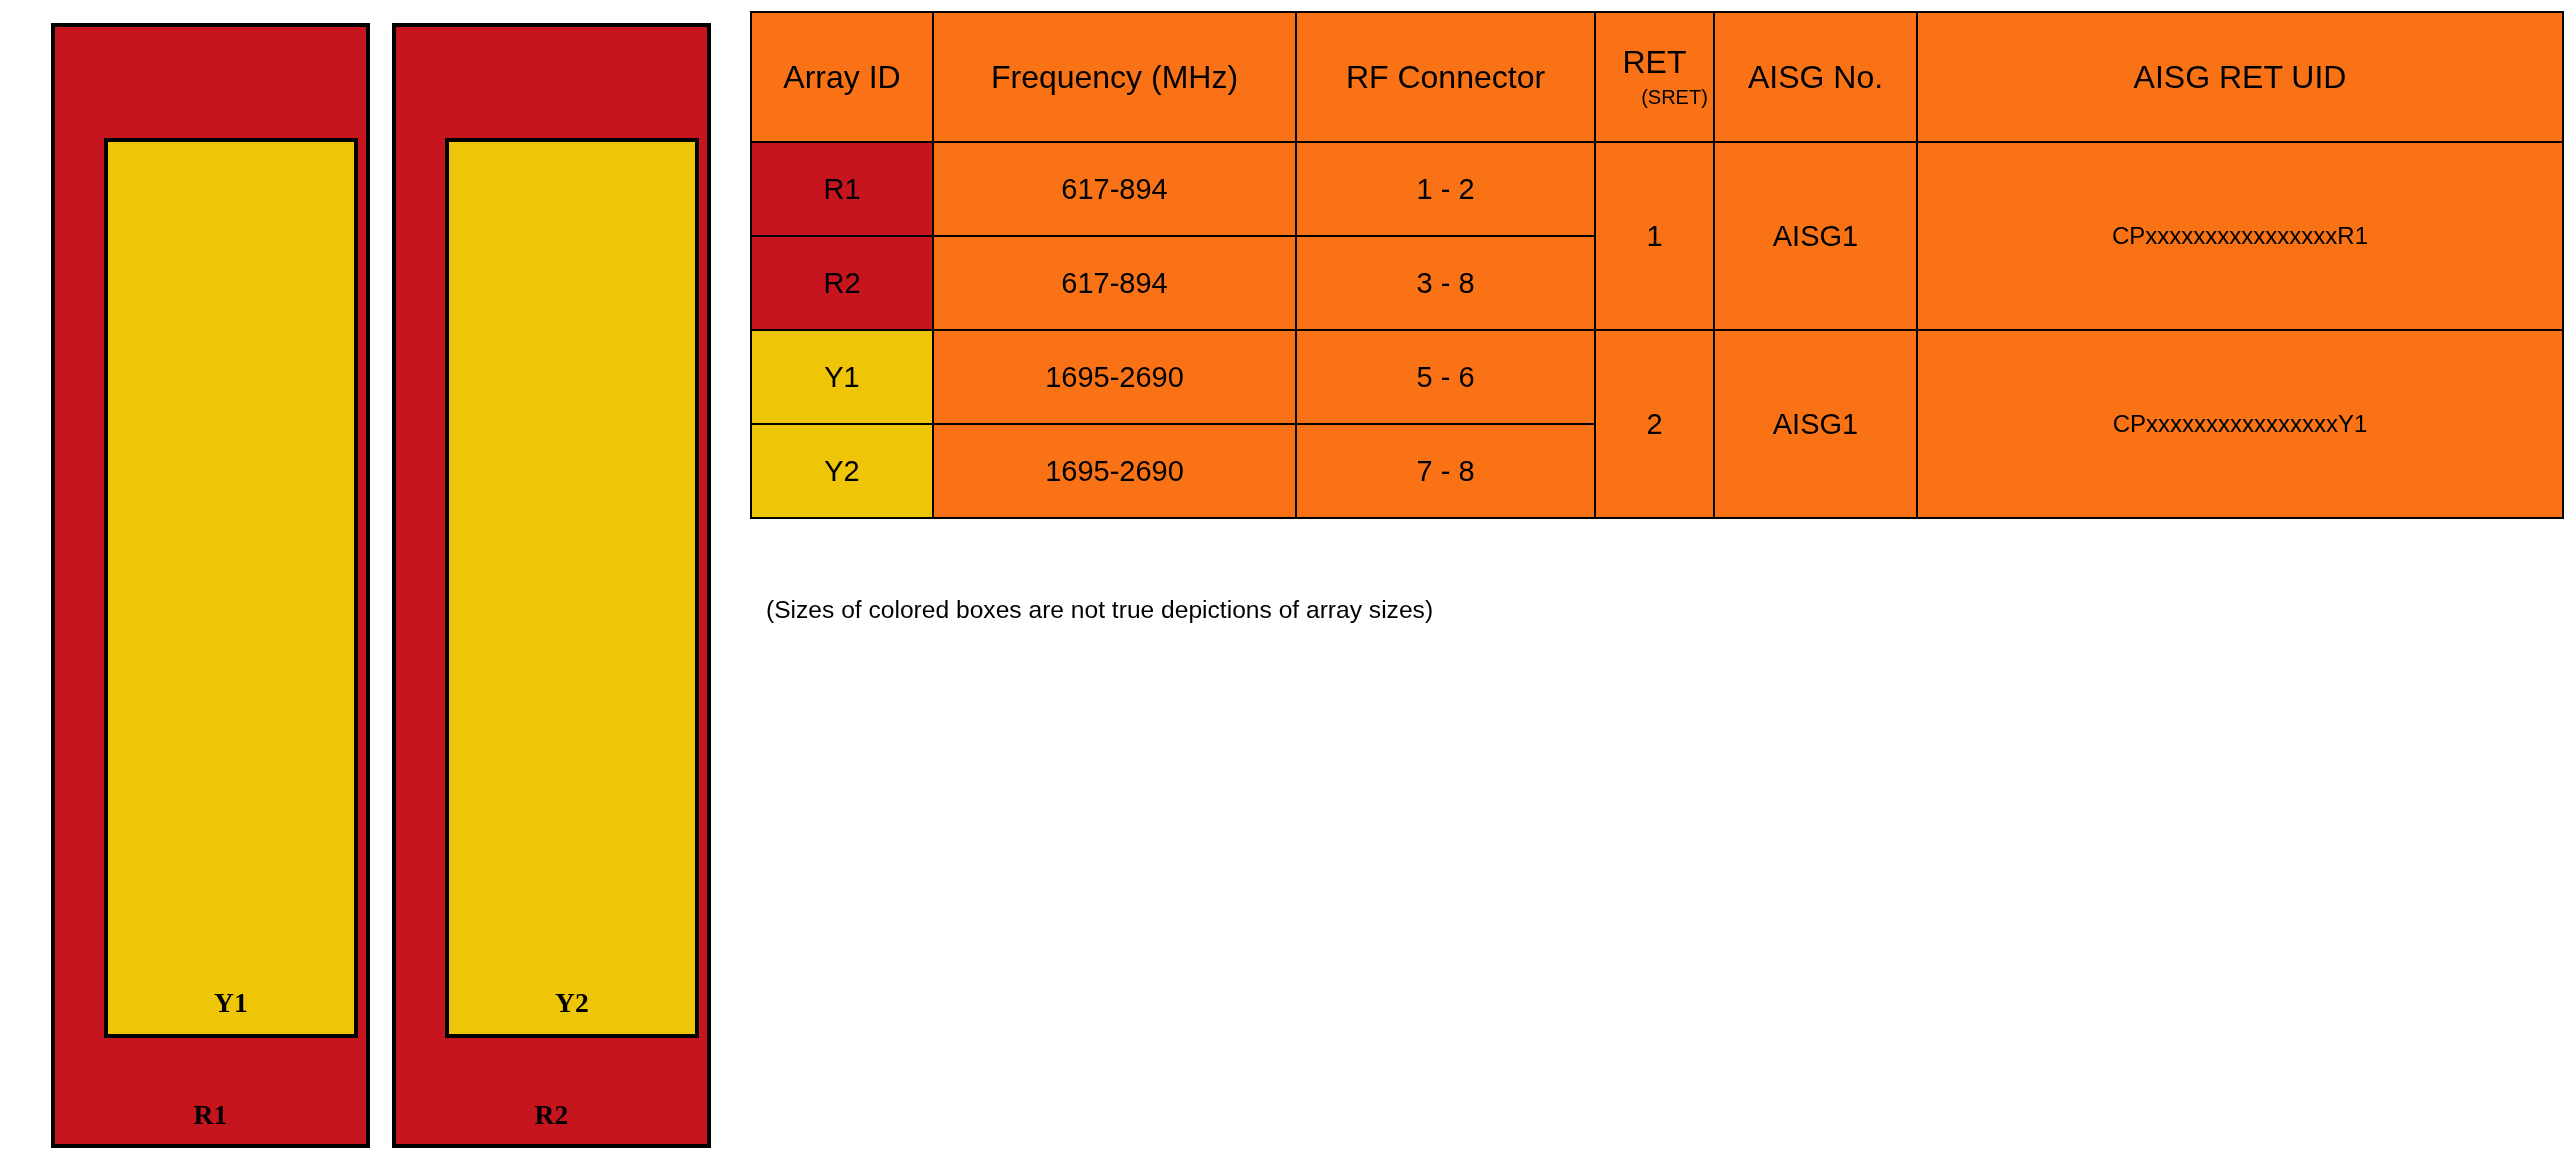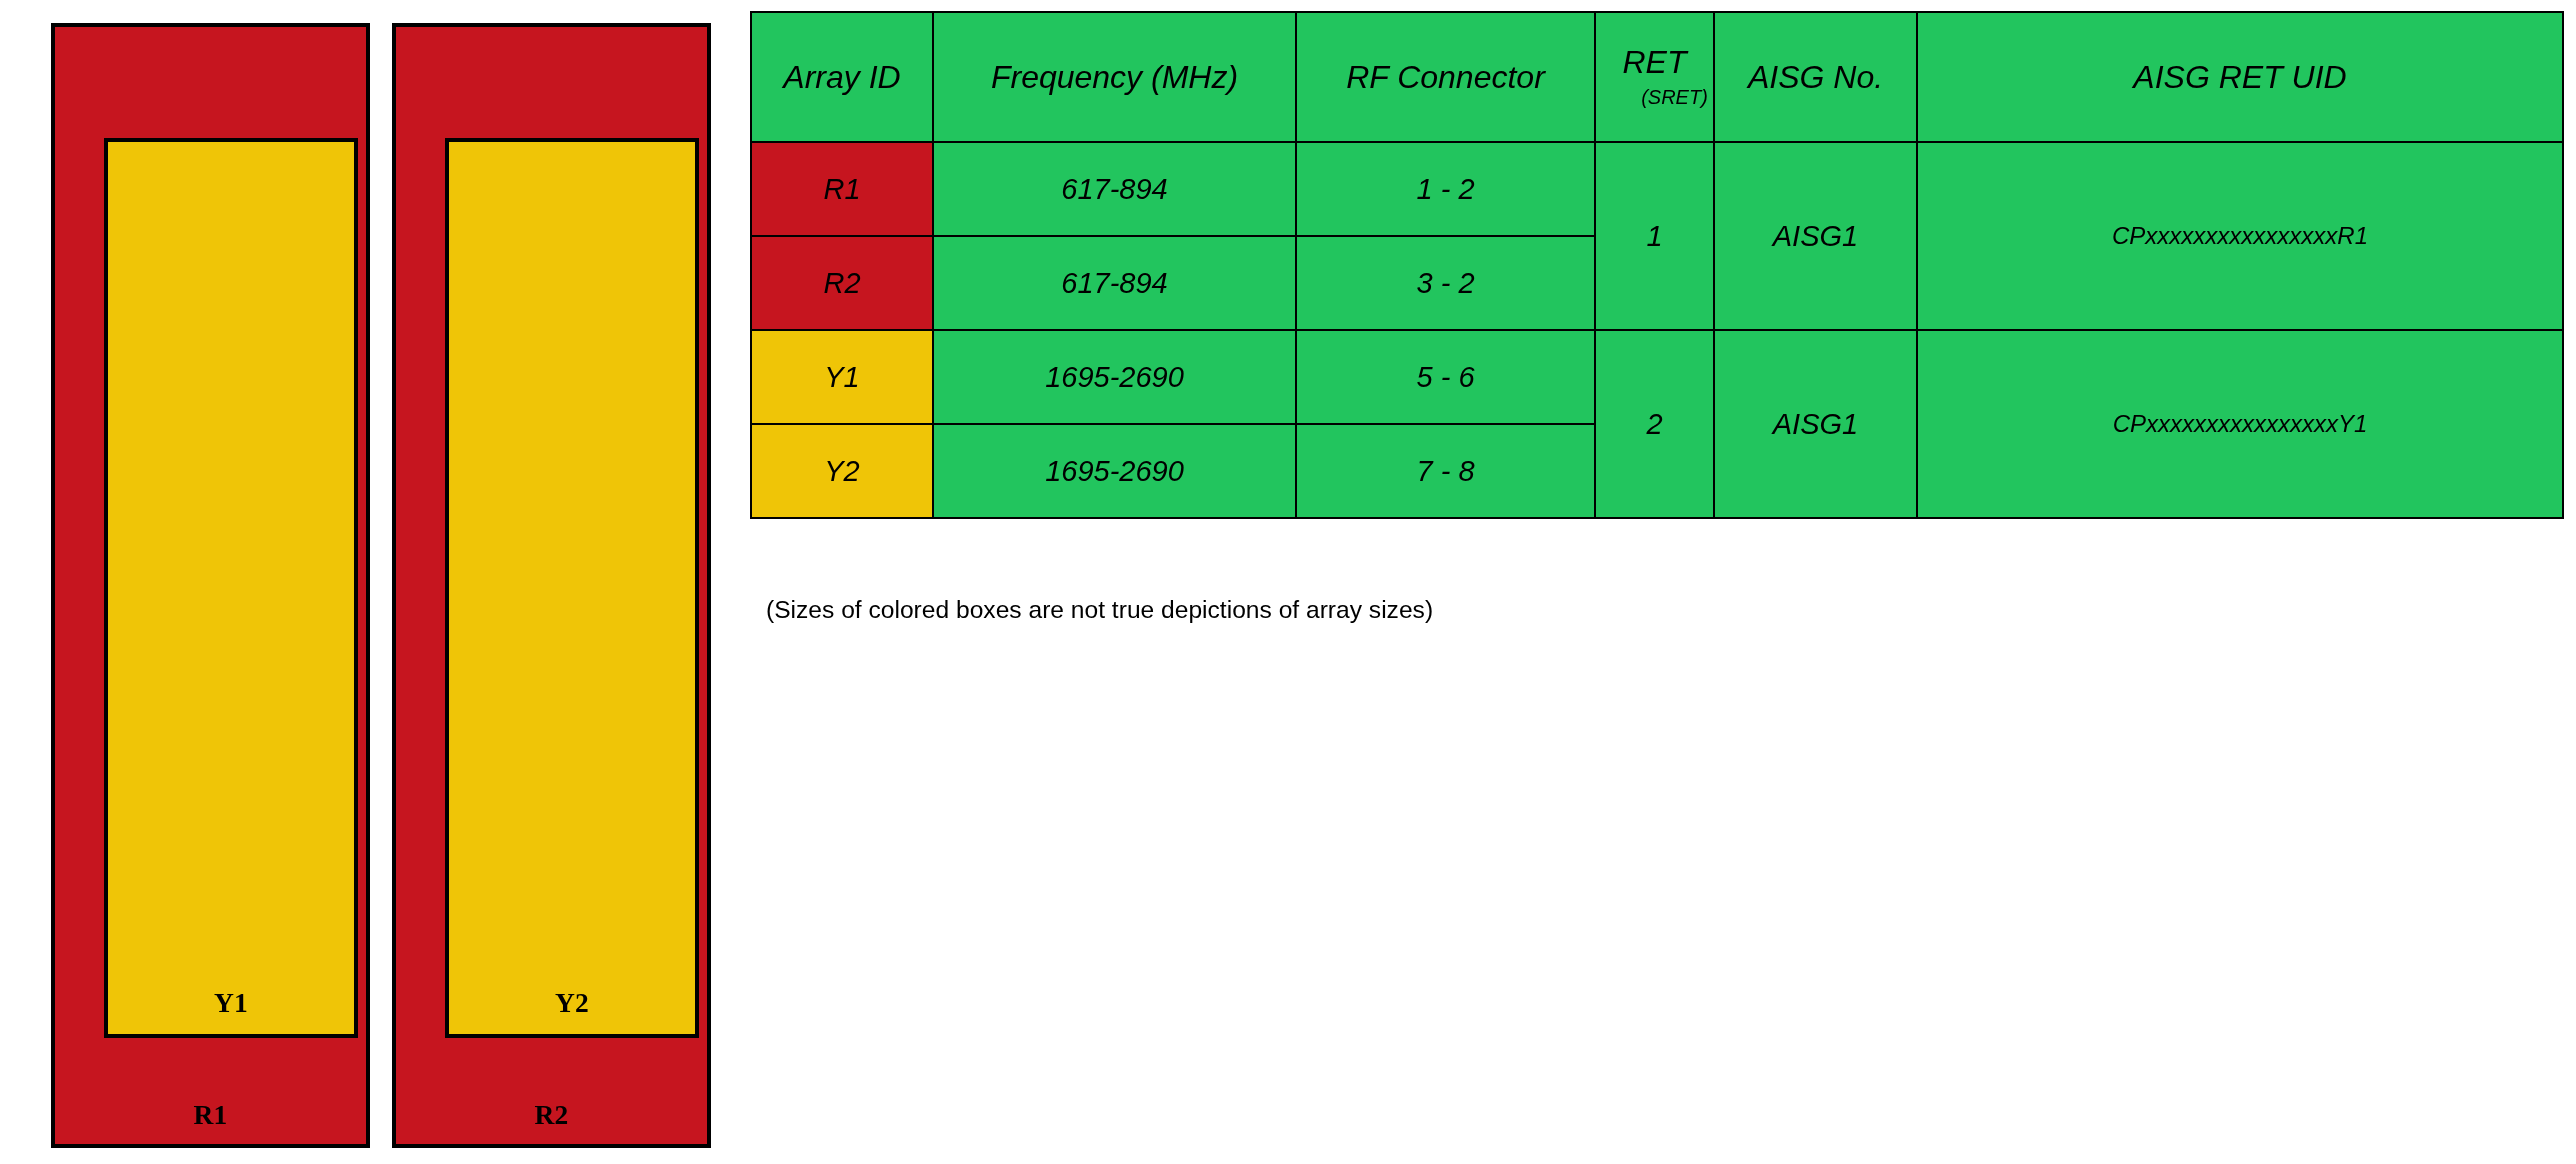--- a/index.html
+++ b/index.html
@@ -66,22 +66,21 @@
   #spec-table-wrap {
     position: absolute;
     left: 750px;
     top: 11px;
     width: 1812px;
   }
   table#spec-table {
     border-collapse: collapse;
     table-layout: fixed;
     width: 1812px;
-    background: #22c55e;
-    font-style: italic;
+    background: #f97316;
   }
   table#spec-table td,
   table#spec-table th {
     border: 2.3px solid #000000;
     padding: 0;
     text-align: center;
     vertical-align: middle;
     font-weight: normal;
     font-family: "Liberation Sans", sans-serif;
     color: #000000;
@@ -186,21 +185,21 @@
         <td>617-894</td>
         <td>1 - 2</td>
         <td rowspan="2">1</td>
         <td rowspan="2">AISG1</td>
         <td rowspan="2" class="uid-cell">CPxxxxxxxxxxxxxxxxR1</td>
       </tr>
 
       <tr class="group-last">
         <td class="cell-arrayid cell-red">R2</td>
         <td>617-894</td>
-        <td>3 - 2</td>
+        <td>3 - 8</td>
       </tr>
 
       <tr class="group-start">
         <td class="cell-arrayid cell-yellow">Y1</td>
         <td>1695-2690</td>
         <td>5 - 6</td>
         <td rowspan="2">2</td>
         <td rowspan="2">AISG1</td>
         <td rowspan="2" class="uid-cell">CPxxxxxxxxxxxxxxxxY1</td>
       </tr>

